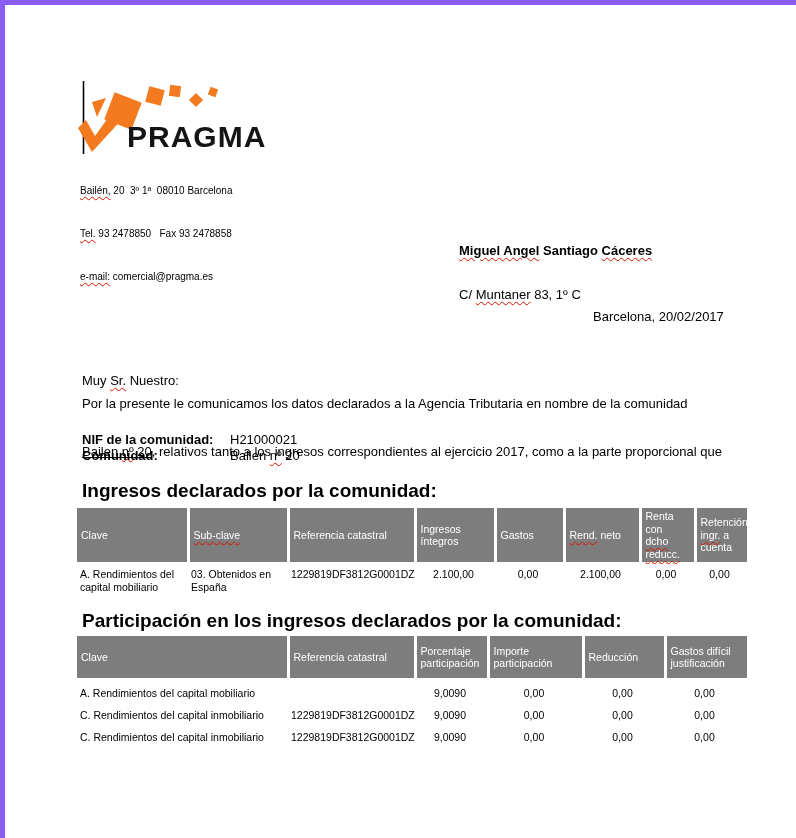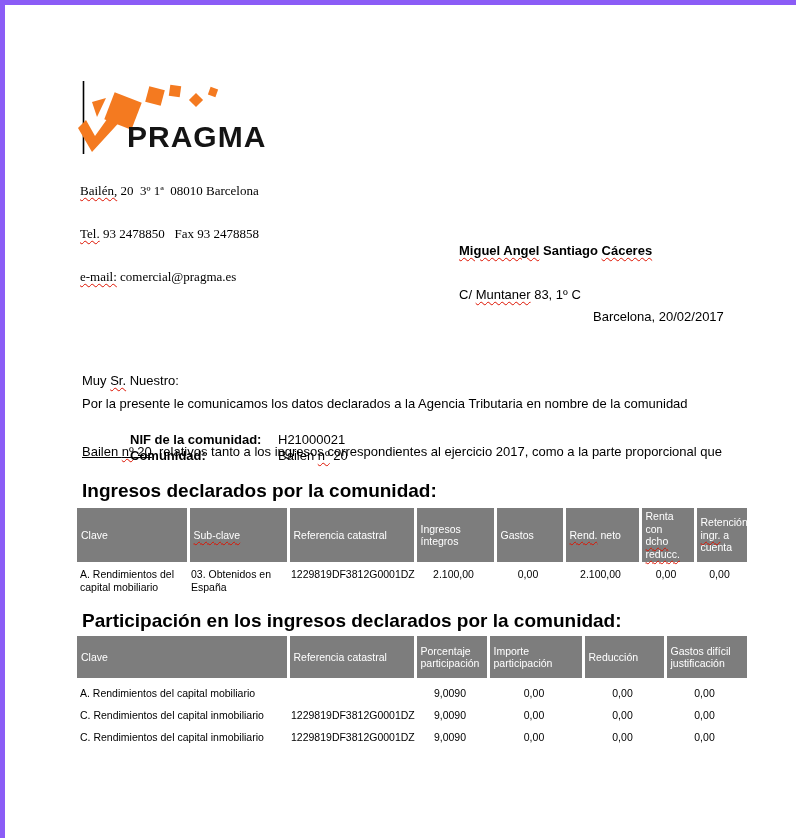--- a/index.html
+++ b/index.html
@@ -18,31 +18,31 @@
   
   .sq{
     text-decoration-line:underline;
     text-decoration-style:wavy;
     text-decoration-color:#dd1100;
     text-decoration-thickness:1px;
     text-underline-offset:2px;
   }
   u.solid{text-decoration-color:#000;}
   
-  .address{left:75px;top:150px;font-size:13px;line-height:14.4px;font-family:Liberation Serif, serif;}
+  .address{left:75px;top:150px;font-size:10px;line-height:14.4px;}
   
   .recipient{left:454px;top:210px;font-size:13px;line-height:14.6px;}
   
   .dateline{left:588px;top:304px;font-size:13px;text-align:center;}
   
   .salutation{left:77px;top:332px;font-size:13px;margin-top:36px;}
   .para{left:77px;top:359px;width:672px;font-size:13px;line-height:16px;}
   
   .nifblock{left:77px;top:427px;font-size:13px;line-height:15.5px;}
-  .nifrow{display:flex;margin-left:48px;}
+  .nifrow{display:flex;}
   .niflabel{width:148px;font-weight:bold;}
   
   .heading{font-size:19px;font-weight:bold;}
   .h-ingresos{left:77px;top:475px;}
   .h-participacion{left:77px;top:605px;}
   
   table{border-collapse:collapse;table-layout:fixed;}
   .t-ingresos{left:72px;top:503px;width:670px;}
   .t-participacion{left:72px;top:631px;width:670px;}
   th{

